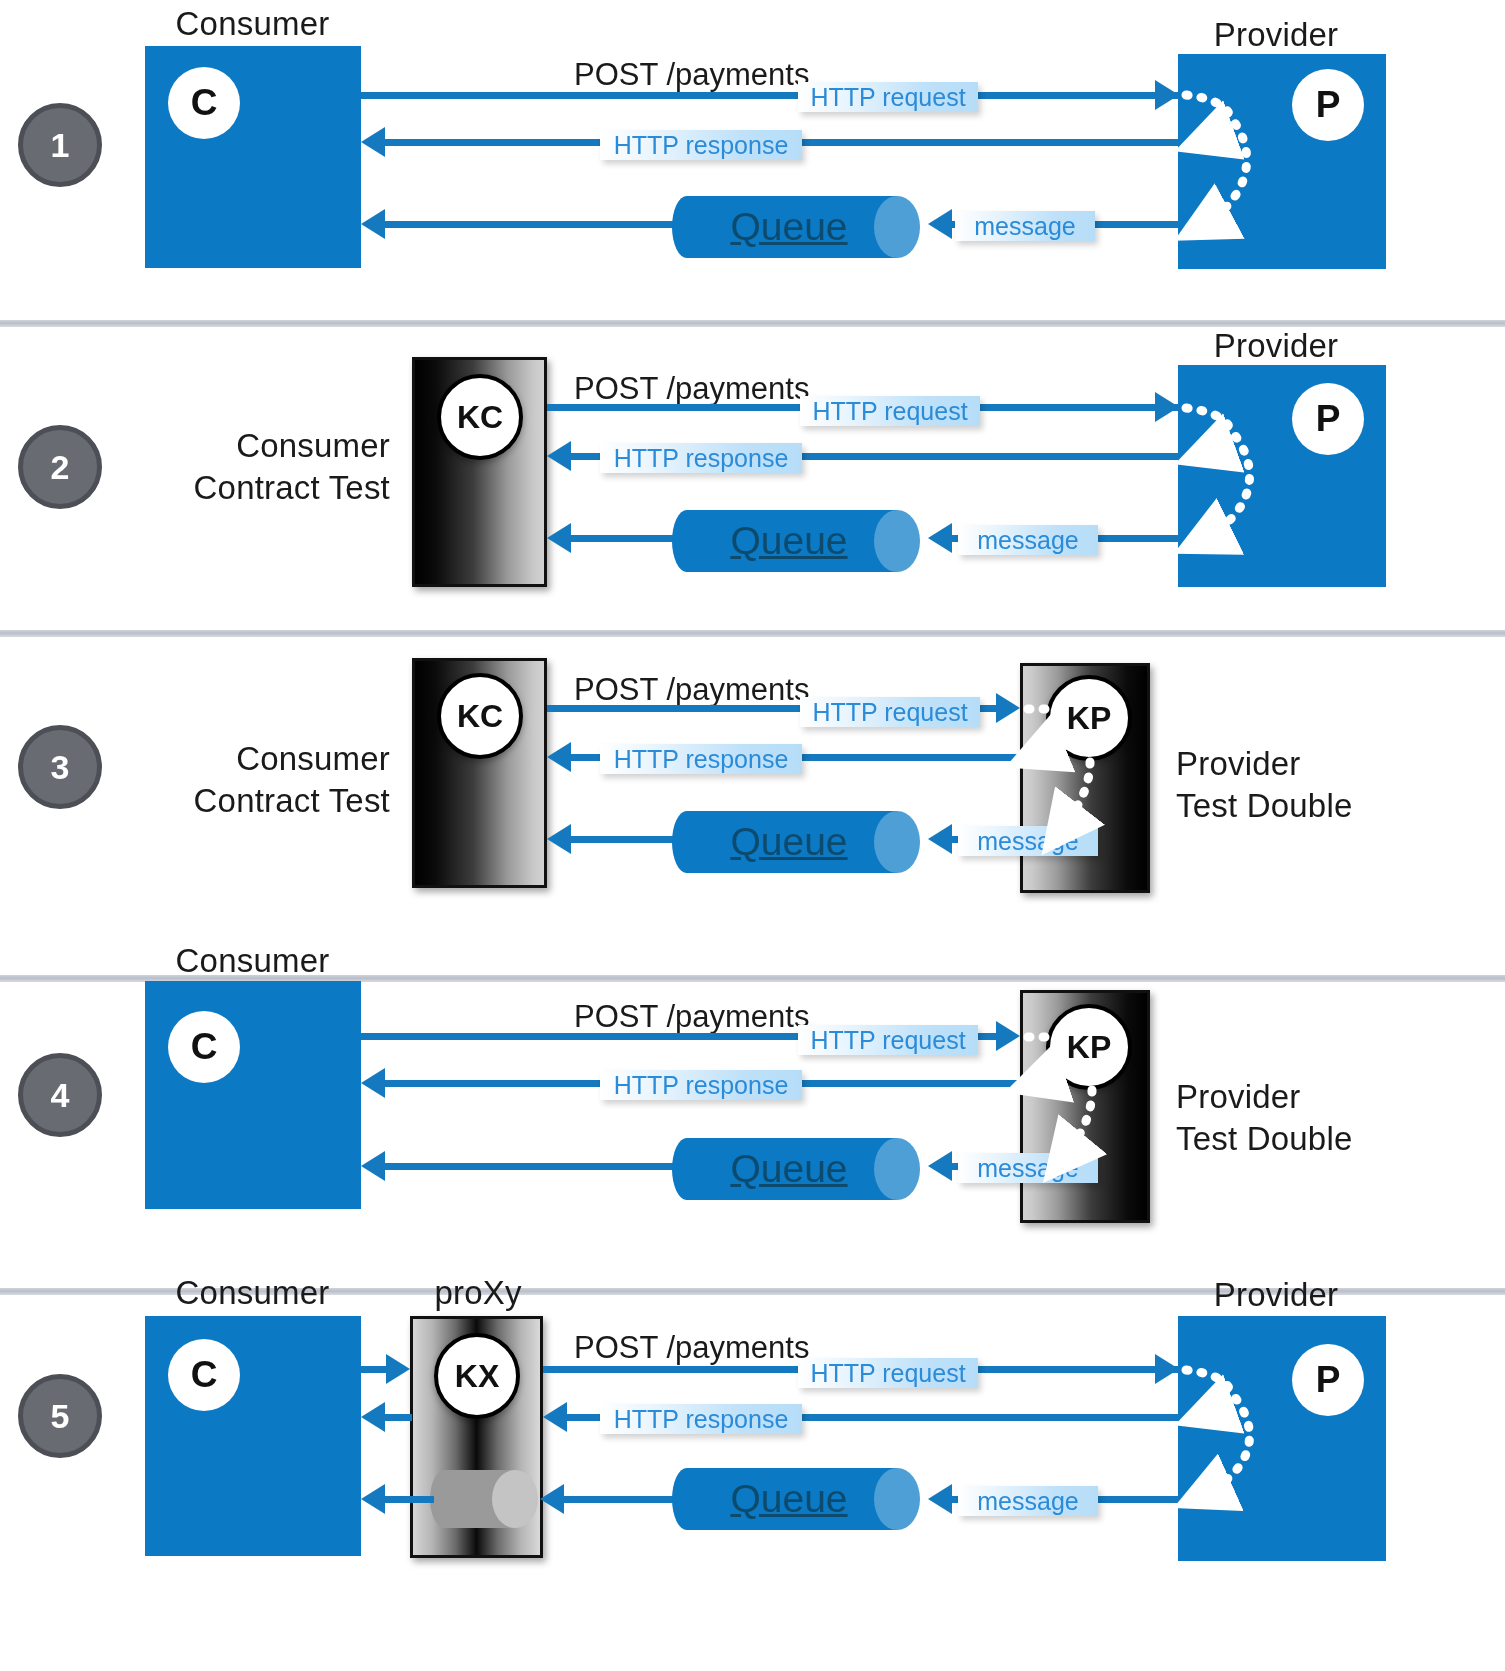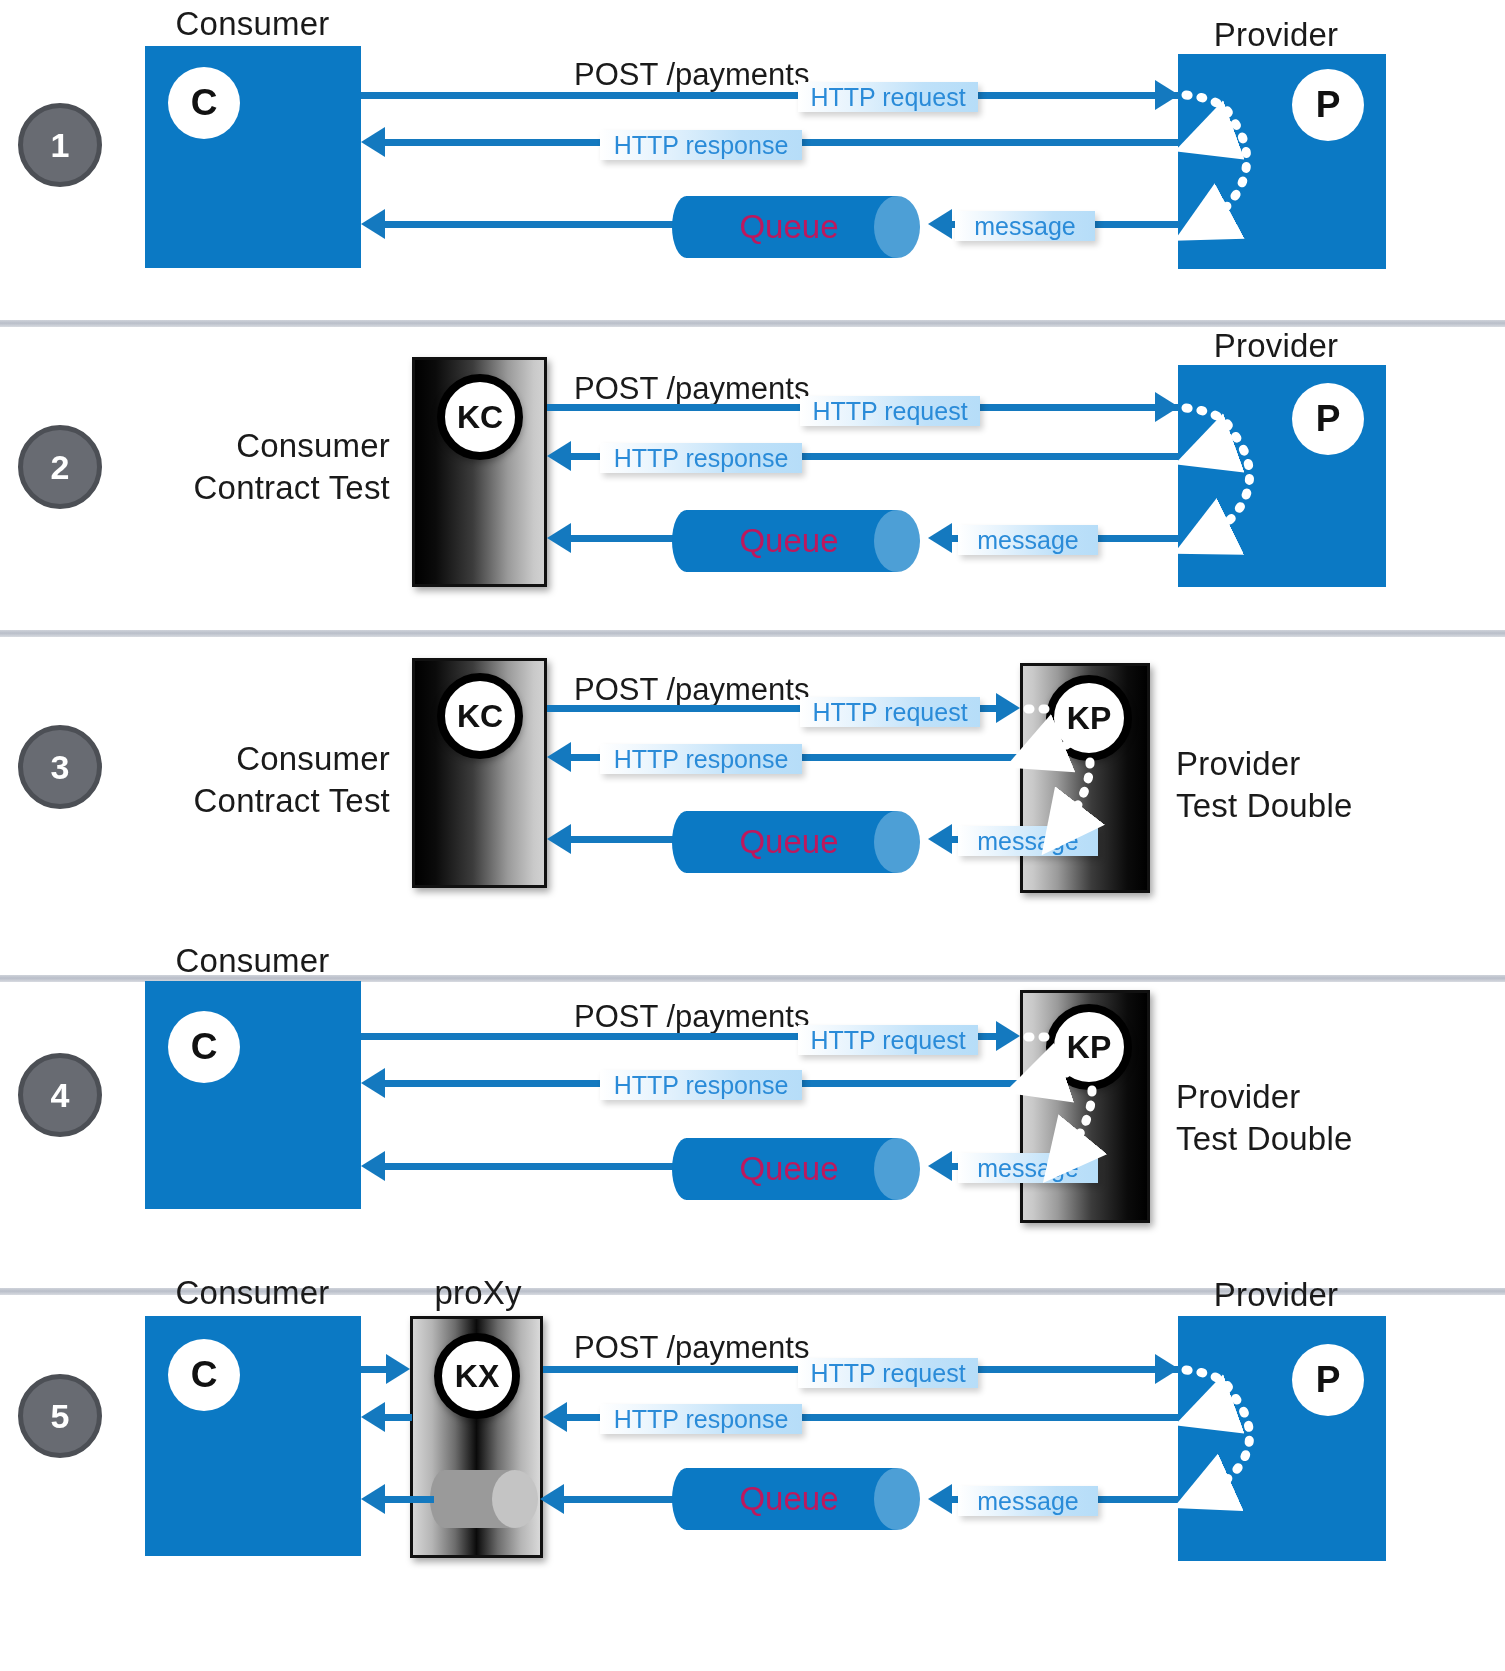--- a/index.html
+++ b/index.html
@@ -40,21 +40,21 @@
   .grad-proxy{background:linear-gradient(90deg,#d6d6d6 0%,#b5b5b5 15%,#6d6d6d 33%,#0a0a0a 50%,#6d6d6d 67%,#b5b5b5 85%,#d9d9d9 100%);}
 
   
   .role-circle{
     position:absolute;border-radius:50%;
     background:#ffffff;display:flex;align-items:center;justify-content:center;
     color:#111;font-weight:700;font-family:"Liberation Sans",sans-serif;
     box-sizing:border-box;
   }
   .role-circle.plain{border:none;}
-  .role-circle.ringed{border:8px solid #000000;box-shadow:0 3px 6px rgba(0,0,0,.28);}
+  .role-circle.ringed{border:4px solid #000000;box-shadow:0 3px 6px rgba(0,0,0,.28);}
 
   
   .caption{
     position:absolute;color:#1a1a1a;font-size:33px;line-height:42px;
     font-family:"Liberation Sans",sans-serif;font-weight:400;
     white-space:pre;letter-spacing:.2px;
   }
   .caption.center{text-align:center;}
   .caption.right{text-align:right;}
   .caption.left{text-align:left;}
@@ -98,22 +98,22 @@
   .queue .capL{
     position:absolute;left:0;top:0;width:30px;height:62px;border-radius:50%;
     background:#0b79c4;
   }
   .queue .capR{
     position:absolute;right:0;top:0;width:46px;height:62px;border-radius:50%;
     background:#4d9fd6;
   }
   .queue .label{
     position:absolute;inset:0;display:flex;align-items:center;justify-content:center;
-    color:#be185d;font-size:33px;font-family:"Liberation Sans",sans-serif;
-    padding-right:14px;box-sizing:border-box;
+    color:#0c4a6e;font-size:39px;font-family:"Liberation Sans",sans-serif;
+    padding-right:14px;box-sizing:border-box;text-decoration:underline;
   }
   
   .queue.gray .body{background:#9a9a9a;}
   .queue.gray .capL{background:#9a9a9a;}
   .queue.gray .capR{background:#c4c4c4;}
 
   svg.overlay{position:absolute;left:0;top:0;width:1505px;height:1671px;pointer-events:none;}
 </style>
 </head>
 <body>

